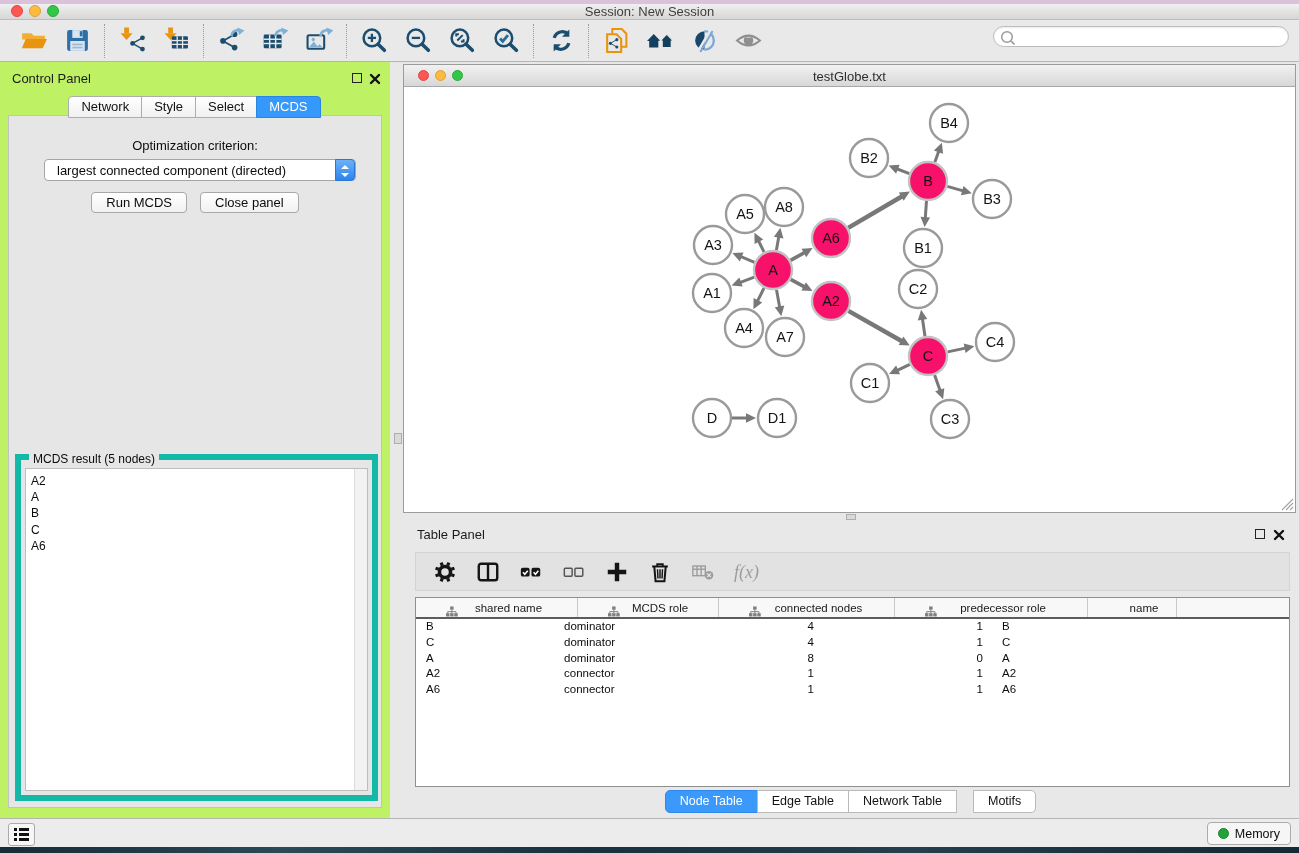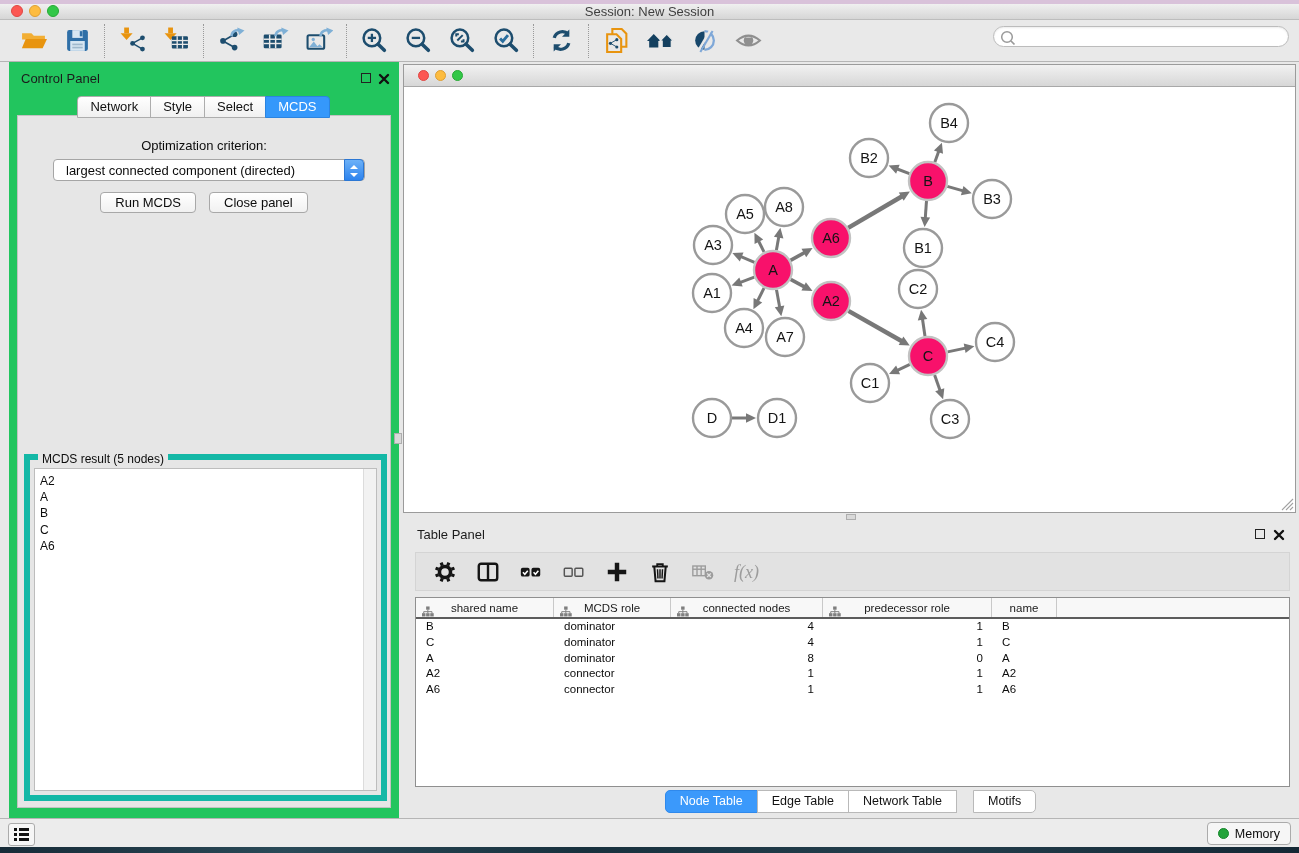--- a/index.html
+++ b/index.html
@@ -24,21 +24,21 @@
   .tb-sep { width:0; border-left:1px dotted #9a9a9a; height:34px; }
   .tb-btn { width:30px; height:30px; display:flex; align-items:center; justify-content:center; }
   .tb-btn svg { display:block; }
   #search-wrap { position:absolute; right:10px; top:6px; width:296px; height:21px; background:#fff;
     border:1px solid #bcbcbc; border-radius:11px; box-shadow:inset 0 1px 2px rgba(0,0,0,.08); }
   #search-wrap svg { position:absolute; left:5px; top:2px; }
   #search-input { position:absolute; left:24px; top:1px; width:262px; height:17px; border:none; outline:none;
     font-size:12px; background:transparent; }
 
   
-  #control-panel { position:absolute; left:9px; top:62px; width:390px; height:756px; background:#22c55e; }
+  #control-panel { position:absolute; left:0; top:62px; width:390px; height:756px; background:#bef264; }
   .panel-title { font-size:13px; color:#1c1c1c; }
   #cp-title { position:absolute; left:12px; top:9px; }
   .win-float { position:absolute; width:10px; height:10px; border:1.5px solid #222; }
   .win-close { position:absolute; }
   #cp-float { right:28px; top:11px; } #cp-close { right:9px; top:11px; }
   #cp-tabs { position:absolute; left:0; right:0; top:34px; height:20px; text-align:center; z-index:2; }
   .cp-tab { display:inline-block; padding:2px 12px 3px; font-size:13px; color:#111; background:linear-gradient(#ffffff,#f0f0f0);
     border:1px solid #adadad; margin-left:-1px; vertical-align:top; }
   .cp-tab:first-child { border-radius:4px 0 0 0; }
   .cp-tab.active { background:#3598fb; color:#fff; border-color:#2b84e0; border-radius:0 4px 0 0; }
@@ -76,21 +76,21 @@
 
   
   #table-panel { position:absolute; left:403px; top:521px; width:896px; height:296px; background:#e8e8e8; }
   #tp-title { position:absolute; left:14px; top:6px; }
   #tp-float { right:34px; top:8px; } #tp-close { right:14px; top:8px; }
   #tp-toolbar { position:absolute; left:12px; right:9px; top:31px; height:39px; background:#e2e2e2;
     border:1px solid #d4d4d4; display:flex; align-items:center; gap:17px; padding-left:16px; }
   .tp-btn { width:26px; height:26px; display:flex; align-items:center; justify-content:center; }
   #tp-table { position:absolute; left:12px; right:9px; top:76px; height:190px; background:#fff; border:1px solid #8f8f8f; overflow:hidden; }
   #tp-head { display:flex; height:21px; background:#f8f8f8; border-bottom:2px solid #5c5c5c; }
-  .th { position:relative; height:100%; border-right:1px solid #c9c9c9; }
+  .th { position:relative; height:100%; border-right:1px solid #c9c9c9;margin-left:24px; }
   .th .lbl { position:absolute; left:0; right:0; top:4px; text-align:center; font-size:11.5px; color:#1a1a1a; }
   .th .hier { position:absolute; left:6px; top:5px; }
   .tr { display:flex; height:15.8px; }
   .td { font-size:11.5px; color:#0c0c0c; padding:1px 10px 0; white-space:nowrap; overflow:hidden; }
   .td.num { text-align:right; padding-right:9px; }
   #tp-tabs { position:absolute; left:0; right:0; top:269px; text-align:center; }
   .tp-tab { display:inline-block; padding:3px 14px 4px; font-size:12.5px; color:#111; background:#fff;
     border:1px solid #b9b9b9; margin-left:-1px; vertical-align:top; }
   .tp-tab:first-child { border-radius:5px 0 0 5px;text-align:right; }
   .tp-tab:last-child { border-radius:0 5px 5px 0;margin-left:16px; }
@@ -375,20 +375,21 @@
     </div>
   </div>
 
   <div id="split-v"></div>
 
   <div id="net-window">
     <div id="net-titlebar">
       <span class="tl red"></span>
       <span class="tl yellow"></span>
       <span class="tl green"></span>
+      <div class="title">testGlobe.txt</div>
     </div>
     <div id="net-canvas">
       <svg id="graph-svg" width="891" height="425" viewBox="0 0 891 425">
           <g>
             <line x1="350.3" y1="190.1" x2="335.1" y2="195.8" stroke="#787878" stroke-width="3"></line>
             <polygon points="327.6,198.6 335.3,190.6 338.7,199.6" fill="#787878"></polygon>
           </g>
           <g>
             <line x1="350.5" y1="175.3" x2="335.8" y2="169.2" stroke="#787878" stroke-width="3"></line>
             <polygon points="328.4,166.1 339.5,165.5 335.8,174.4" fill="#787878"></polygon>

